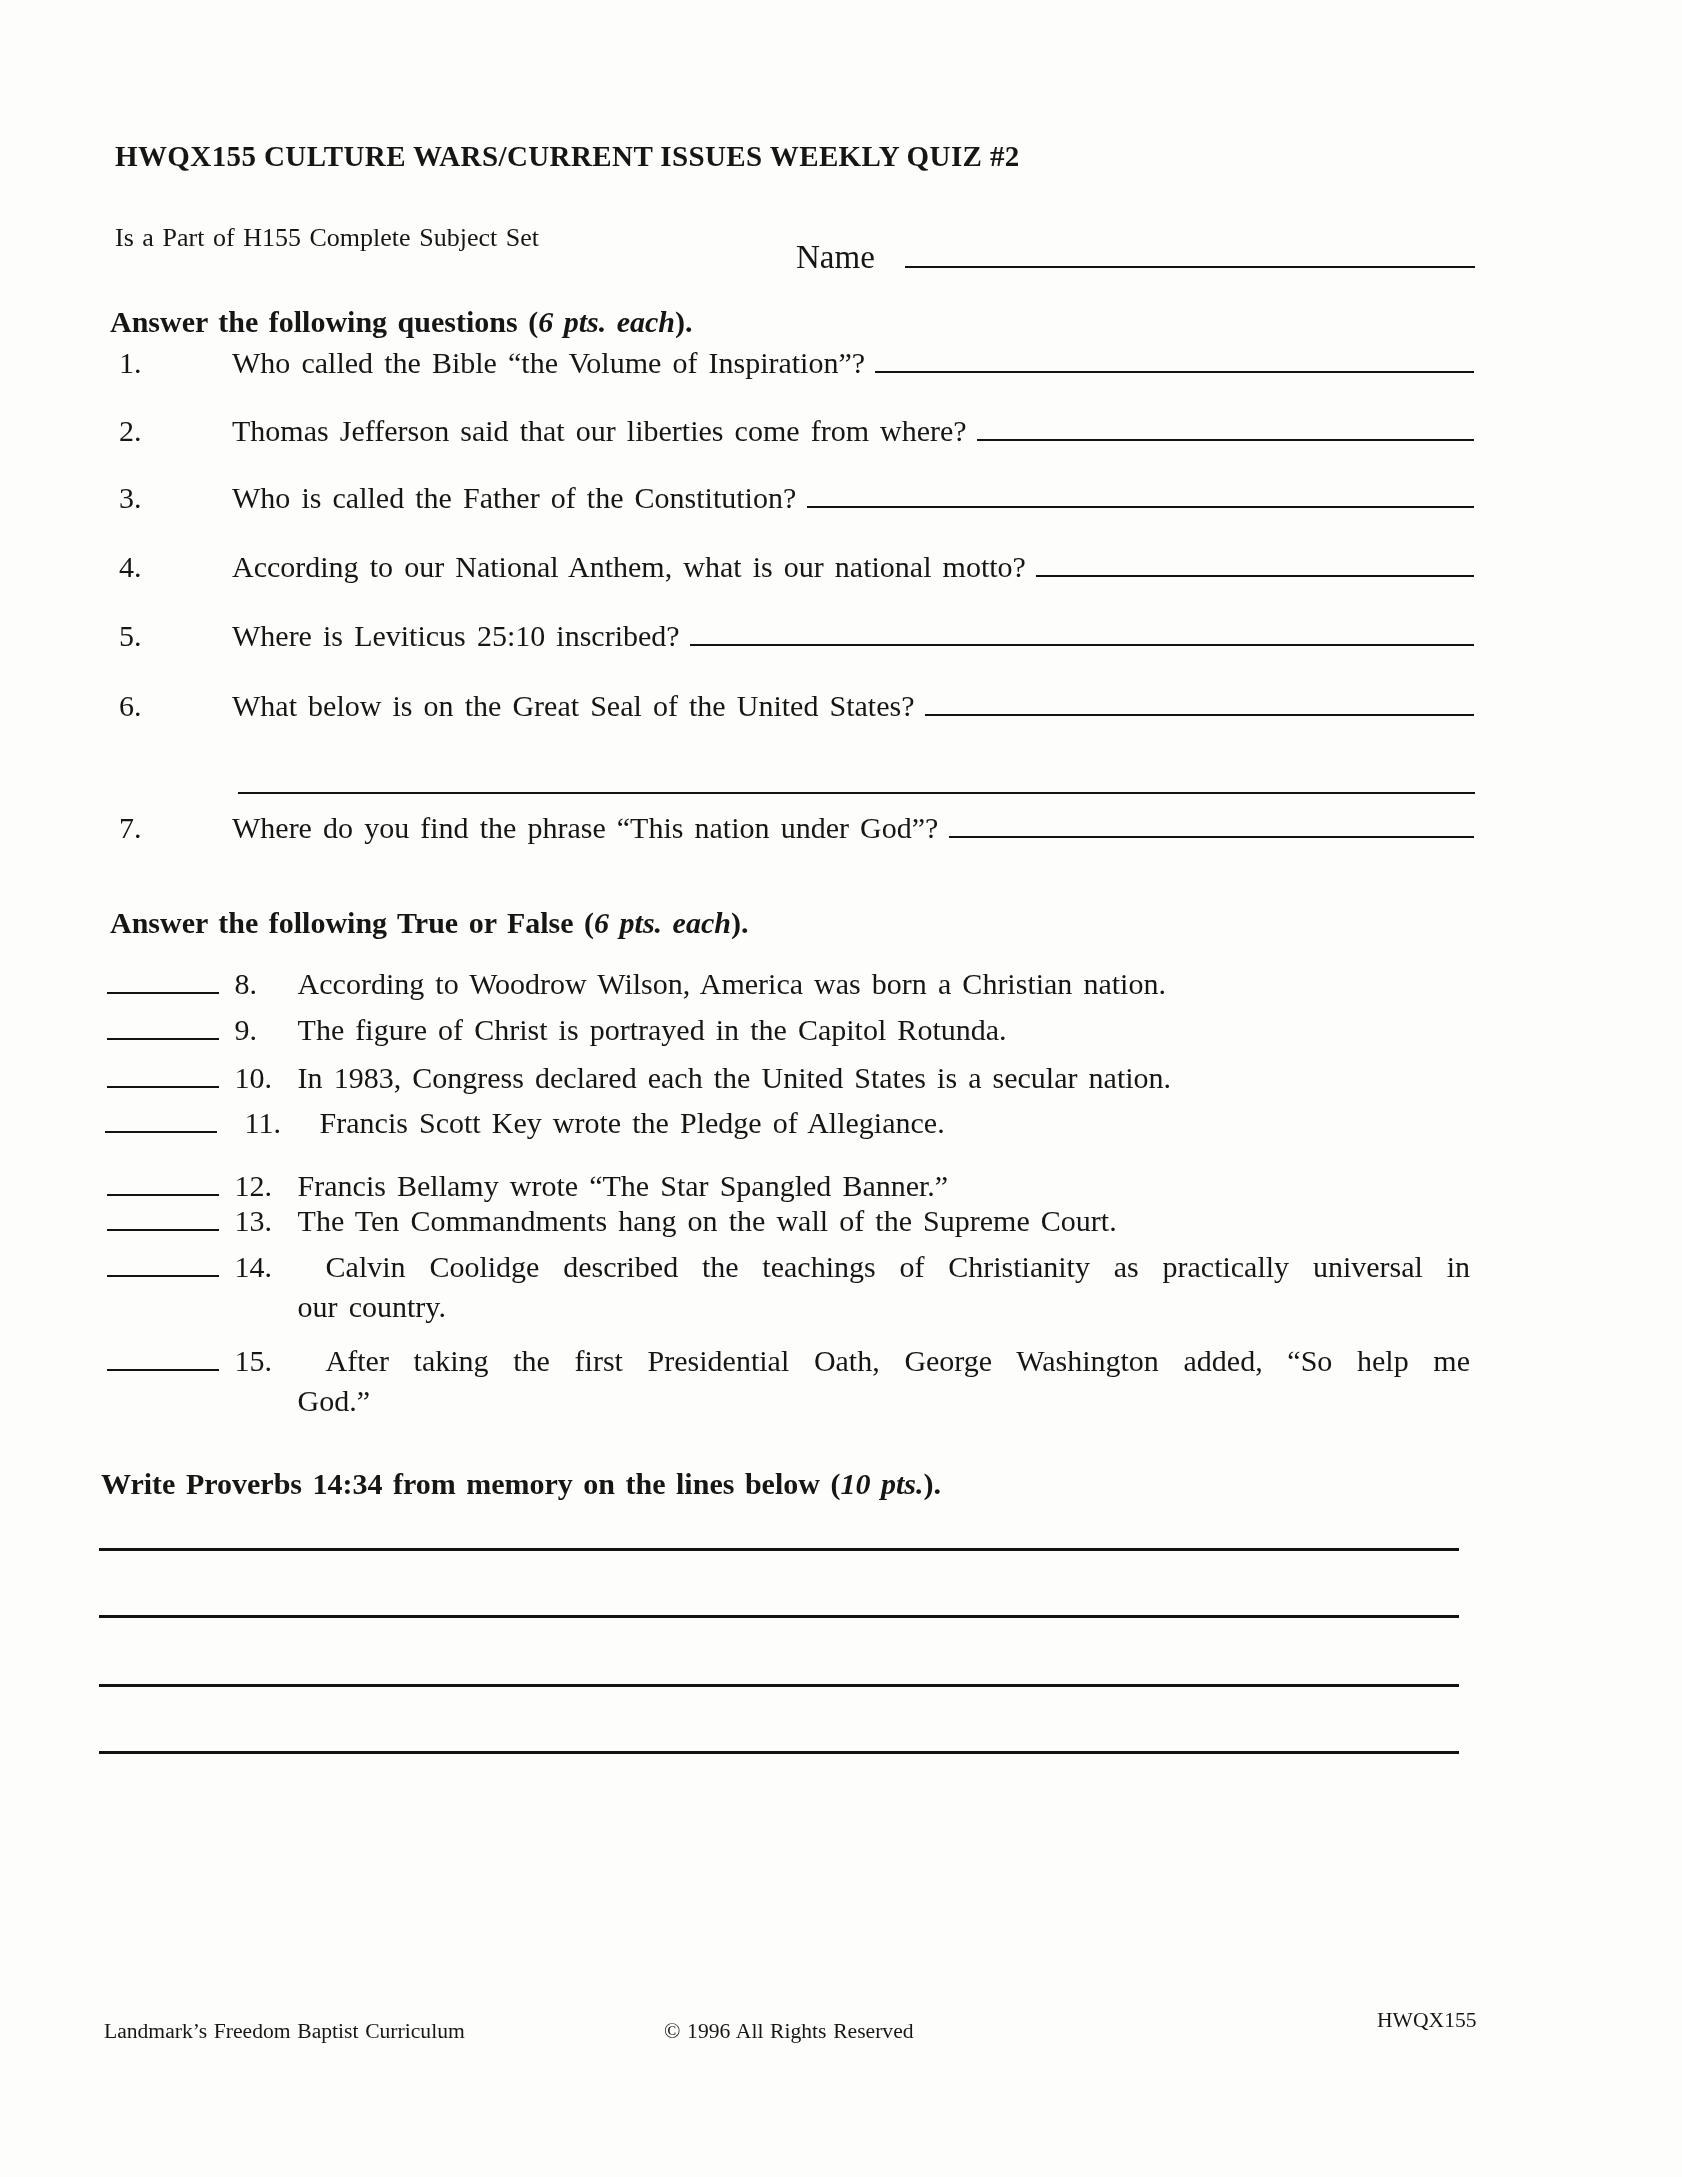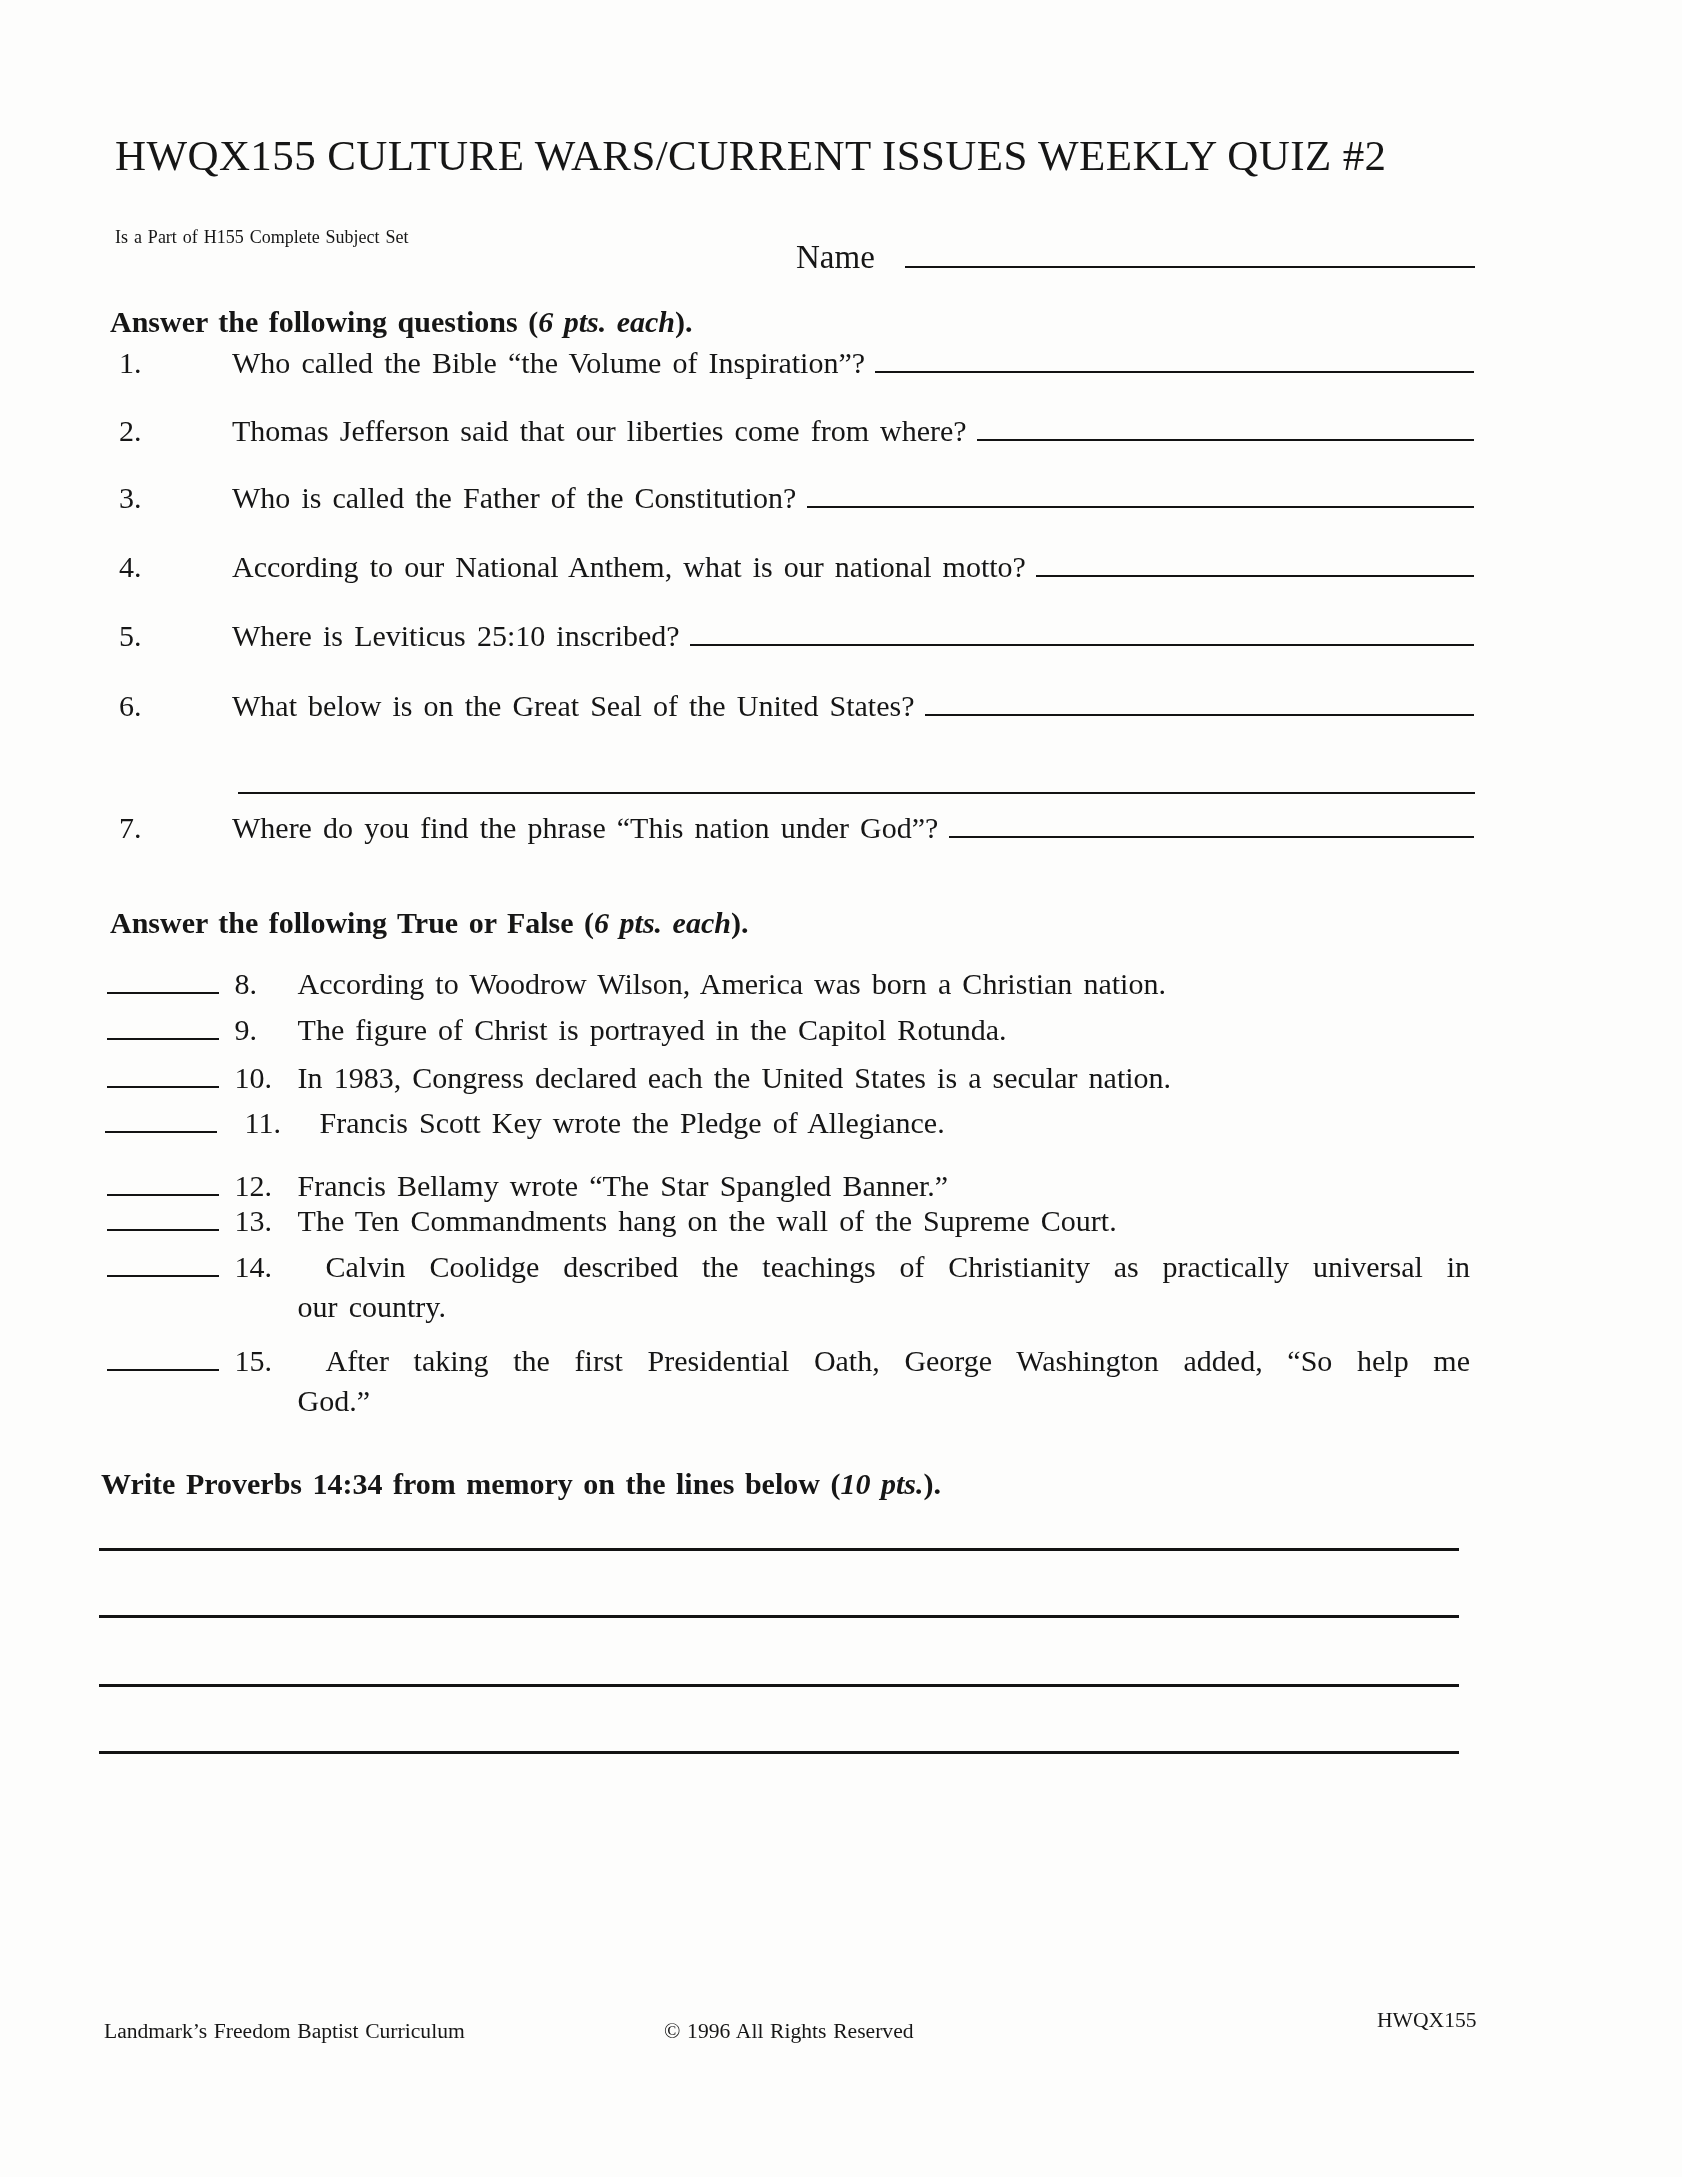--- a/index.html
+++ b/index.html
@@ -12,28 +12,28 @@
     width: 1683px;
     height: 2177px;
     background: #fdfdfc;
     font-family: "Liberation Serif", "DejaVu Serif", serif;
     color: #161616;
     overflow: hidden;
   }
   .abs { position: absolute; }
 
   .title {
-    font-weight: normal;
-    font-size: 43px;
+    font-weight: bold;
+    font-size: 29px;
     line-height: 52px;
     white-space: nowrap;
     letter-spacing: 0.4px;
   }
   .subtitle {
-    font-size: 18px;
+    font-size: 26px;
     line-height: 31px;
     word-spacing: 0.08em;
     white-space: nowrap;
   }
   .name-row {
     display: flex;
     align-items: baseline;
     font-size: 33px;
     line-height: 40px;
   }

